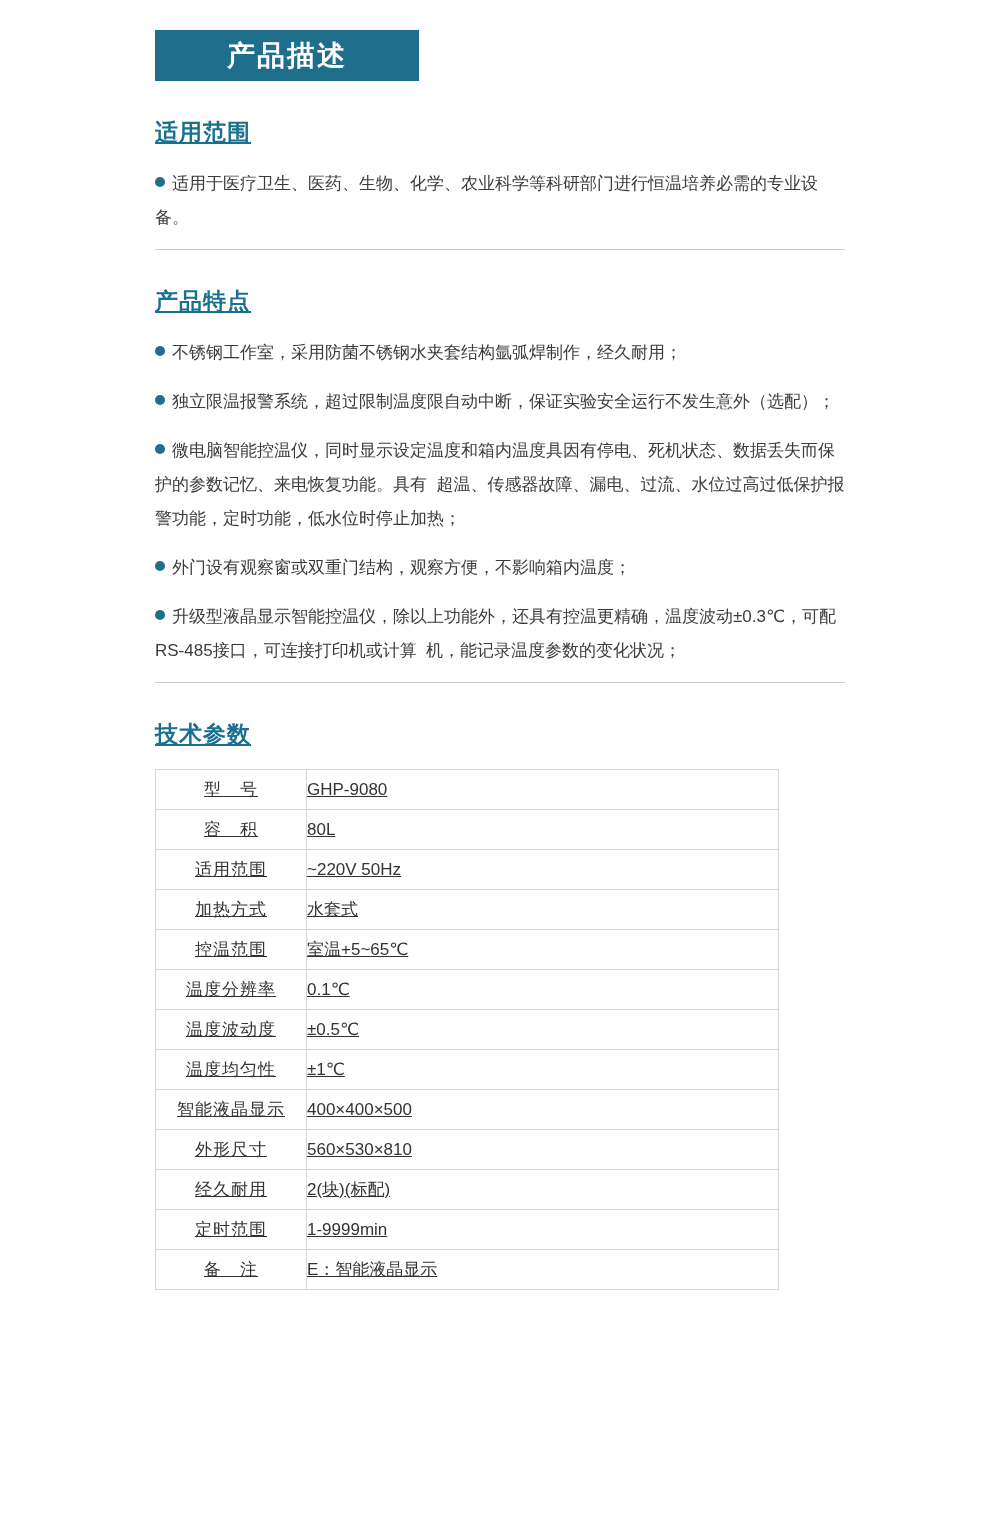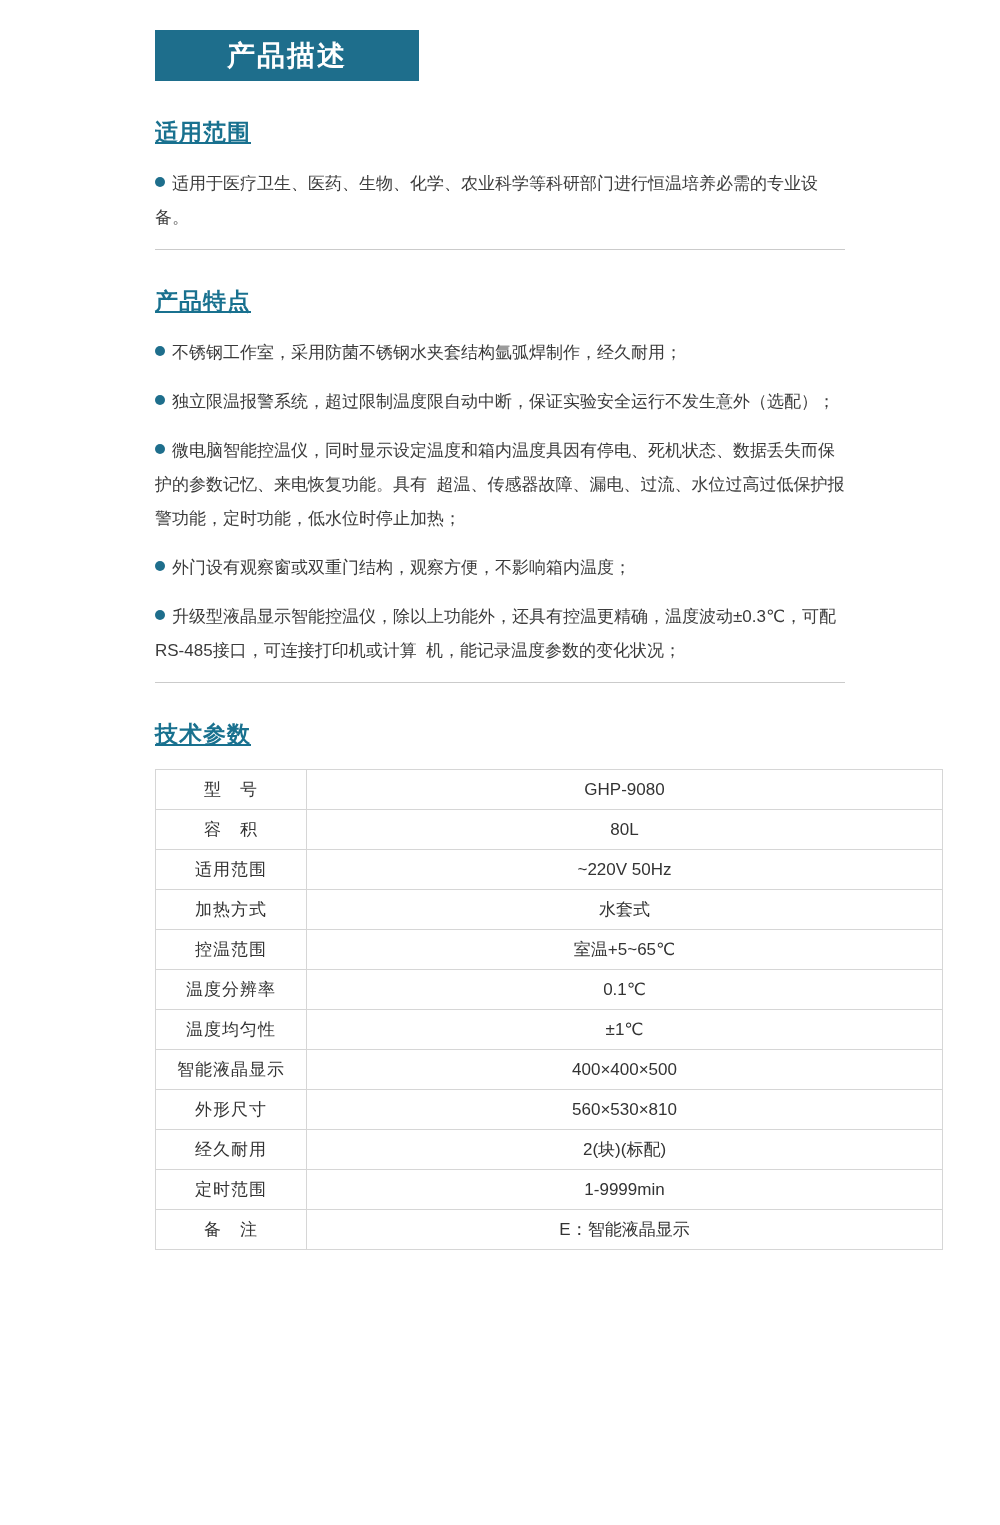--- a/index.html
+++ b/index.html
@@ -27,29 +27,29 @@
   p.bullet:last-child{margin-bottom:0;}
   .dot{
     display:inline-block;width:10px;height:10px;border-radius:50%;
     background:#1e6e8c;margin-right:7px;vertical-align:2px;
   }
   hr.divider{
     border:none;border-top:1px solid #cbcbcb;height:0;
     margin:14px 0 0 0;
   }
   table.specs{
-    border-collapse:collapse;width:788px;margin-top:5px;
-    font-size:17px;color:#333333;
+    border-collapse:collapse;width:624px;margin-top:5px;
+    font-size:17px;color:#333333;text-decoration:underline;
   }
   table.specs td{
     border:1px solid #d6d6d6;height:39px;padding:0;
     vertical-align:middle;
   }
   td.k{width:150px;text-align:center;letter-spacing:1px;}
-  td.v{padding-left:145px;text-align:center;}
+  td.v{padding-left:145px;text-align:left;}
 </style>
 </head>
 <body>
 
 <div class="content">
 
   <div class="banner">
     <span>产品描述</span>
   </div>
 
@@ -93,20 +93,24 @@
         </tr>
         <tr>
           <td class="k">控温范围</td>
           <td class="v">室温+5~65℃</td>
         </tr>
         <tr>
           <td class="k">温度分辨率</td>
           <td class="v">0.1℃</td>
         </tr>
         <tr>
+          <td class="k">温度波动度</td>
+          <td class="v">±0.5℃</td>
+        </tr>
+        <tr>
           <td class="k">温度均匀性</td>
           <td class="v">±1℃</td>
         </tr>
         <tr>
           <td class="k">智能液晶显示</td>
           <td class="v">400×400×500</td>
         </tr>
         <tr>
           <td class="k">外形尺寸</td>
           <td class="v">560×530×810</td>

